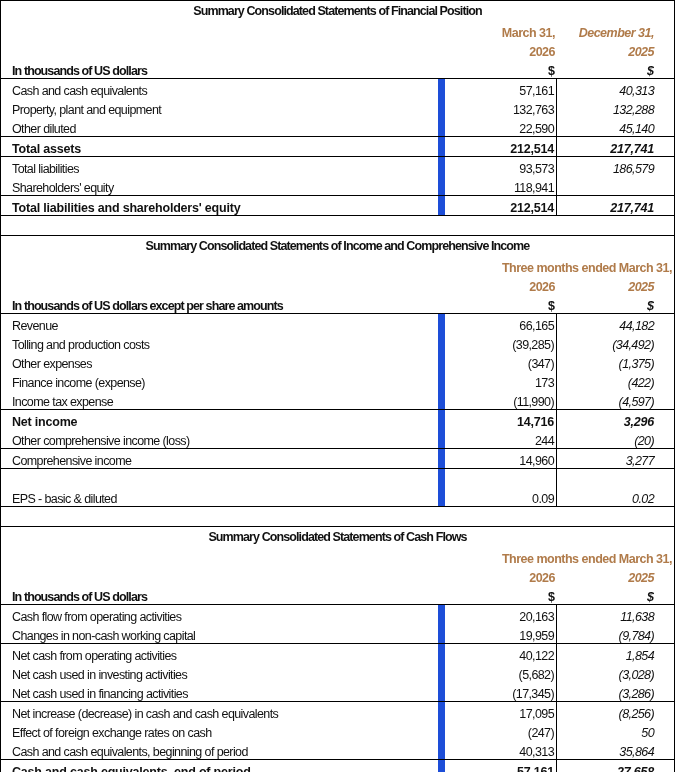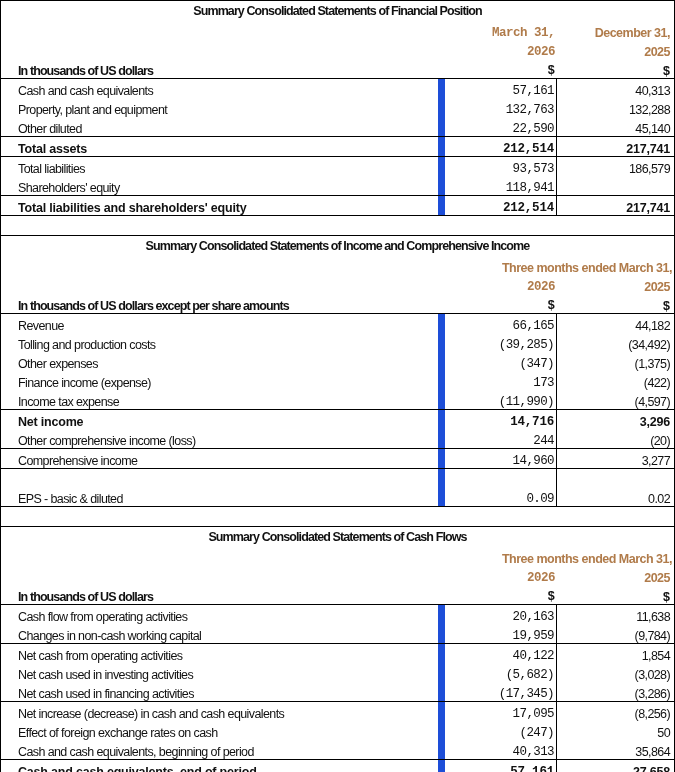--- a/index.html
+++ b/index.html
@@ -1,21 +1,21 @@
 <!DOCTYPE html>
 <html><head>
 <meta charset="utf-8">
 <style>
   html, body { margin: 0; padding: 0; background: #ffffff; }
   body { width: 675px; height: 772px; overflow: hidden; font-family: "Liberation Sans", sans-serif; color: #111; }
   .sheet { position: relative; width: 673px; border: 1px solid #000; border-right: 1px solid #000; box-sizing: content-box; }
   .row { position: relative; display: flex; height: 19px; align-items: stretch; font-size: 12.5px; letter-spacing: -0.6px; }
-  .row .lbl { width: 437px; padding-left: 17px; box-sizing: border-box; display: flex; align-items: flex-end; white-space: nowrap; }
-  .row .c1 { width: 119px; box-sizing: border-box; text-align: right; padding-right: 2px; display: flex; align-items: flex-end; justify-content: flex-end; font-family: Liberation Mono, monospace; }
-  .row .c2 { width: 117px; box-sizing: border-box; text-align: left; padding-right: 4px; display: flex; align-items: flex-end; justify-content: flex-end; }
+  .row .lbl { width: 437px; padding-left: 11px; box-sizing: border-box; display: flex; align-items: flex-end; white-space: nowrap; }
+  .row .c1 { width: 119px; box-sizing: border-box; text-align: right; padding-right: 2px; display: flex; align-items: flex-end; justify-content: flex-end; }
+  .row .c2 { width: 117px; box-sizing: border-box; text-align: left; padding-right: 20px; display: flex; align-items: flex-end; justify-content: flex-end; font-style: italic; }
   .data .c1 { border-left: 7px solid #1d4ed8; border-right: 1px solid #000; }
   .bold { font-weight: bold; letter-spacing: -0.2px; }
   .topline { border-top: 1px solid #000; }
   .topline .lbl { }
   .title { justify-content: center; font-weight: bold; font-size: 12.5px; letter-spacing: -0.9px; height: 20px; align-items: center; }
   .title span { display: block; text-align: center; width: 100%; padding-left: 0; }
   .hdr { color: #b07b4a; font-weight: bold; letter-spacing: -0.5px; }
   .units { font-weight: bold; letter-spacing: -0.9px; }
   .units .c1, .units .c2 { color: #111; letter-spacing: 0; }
   .spacer { height: 19px; border-top: 1px solid #000; }

